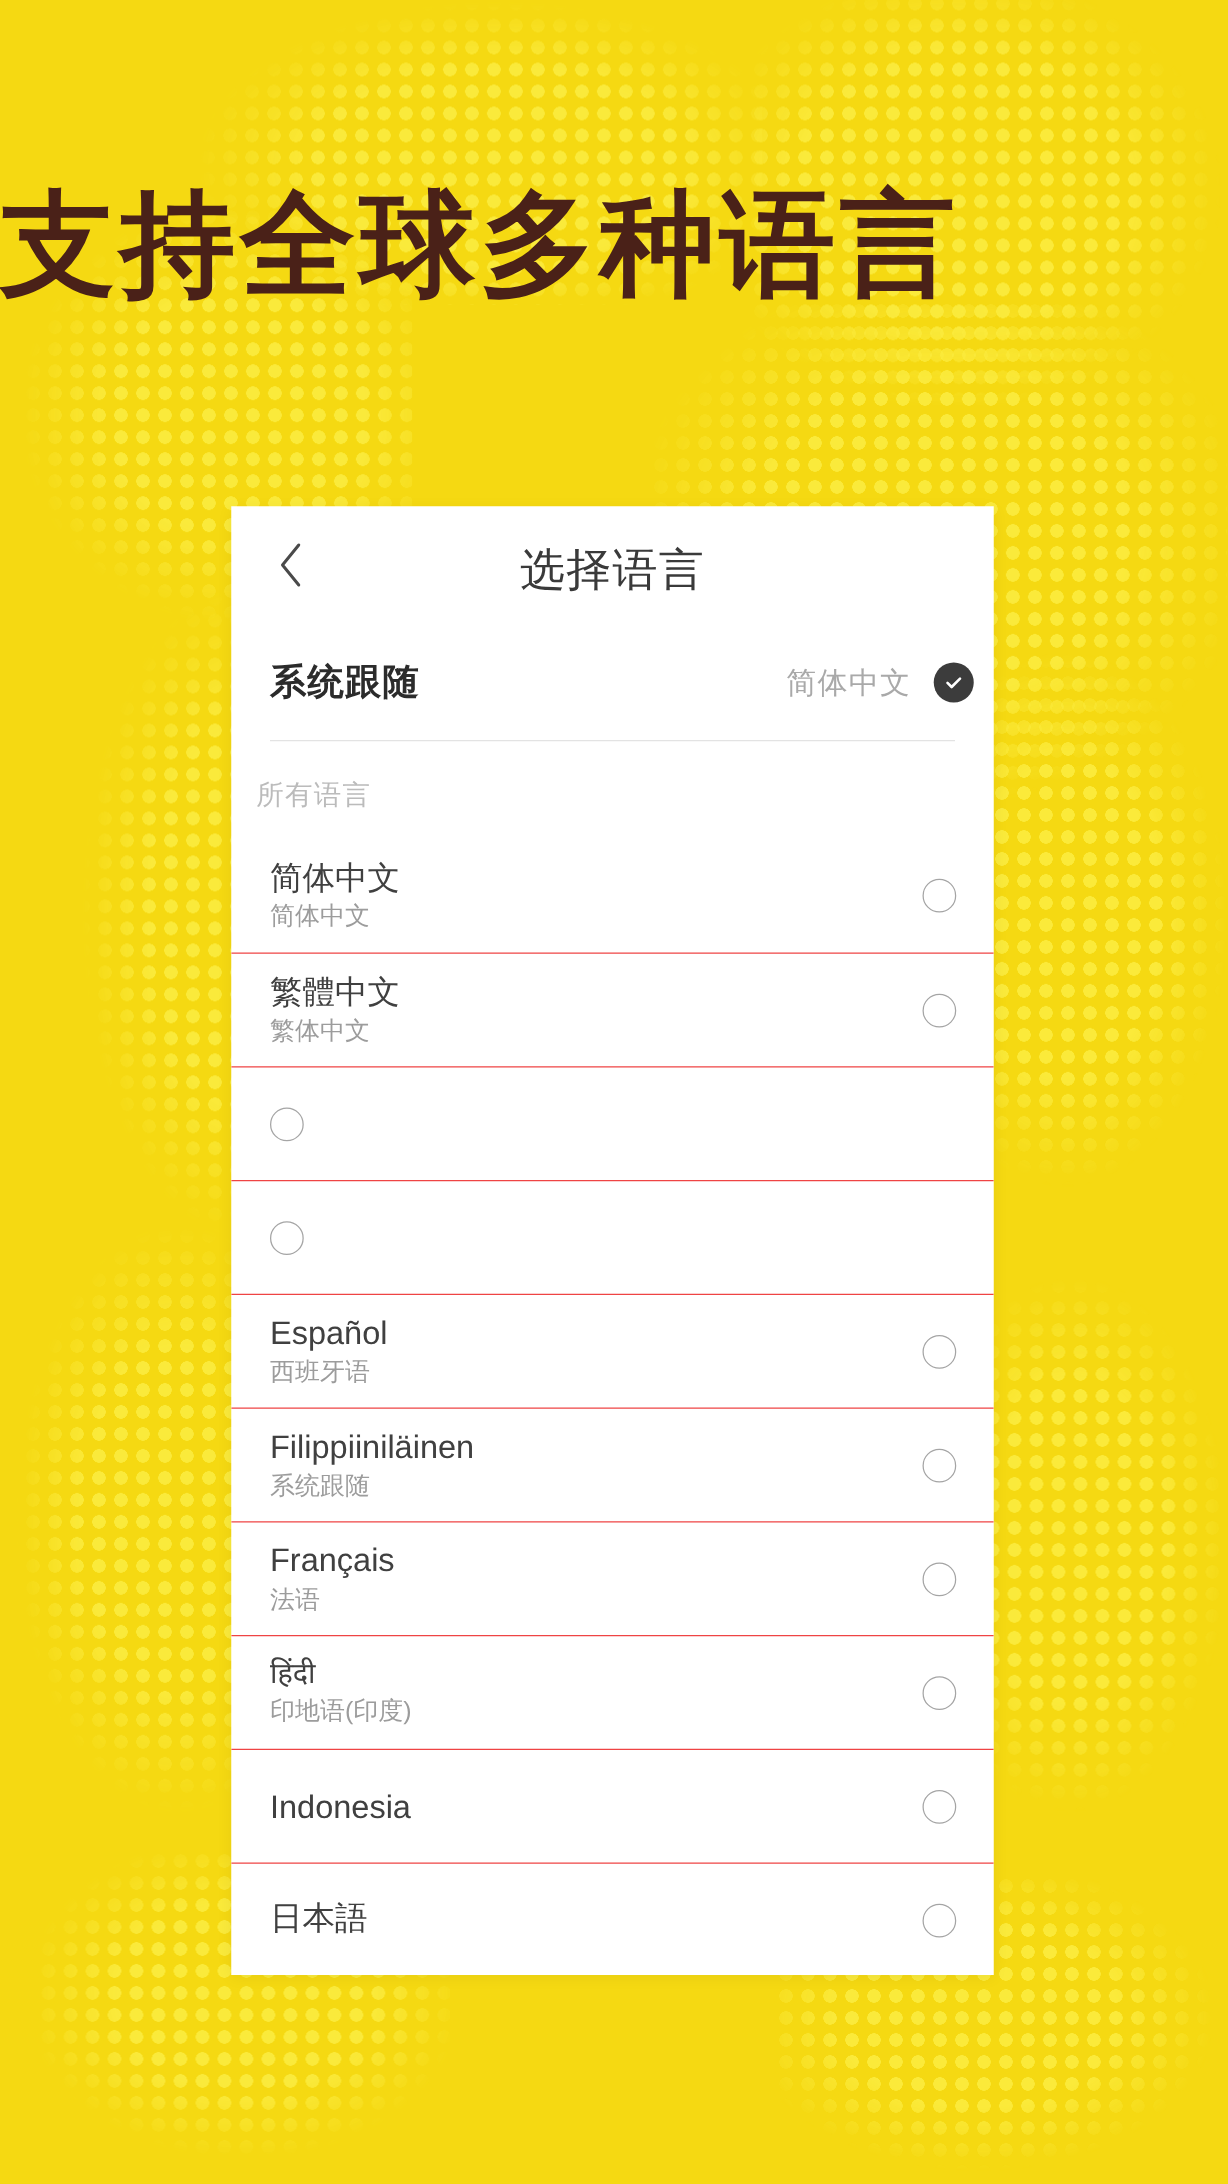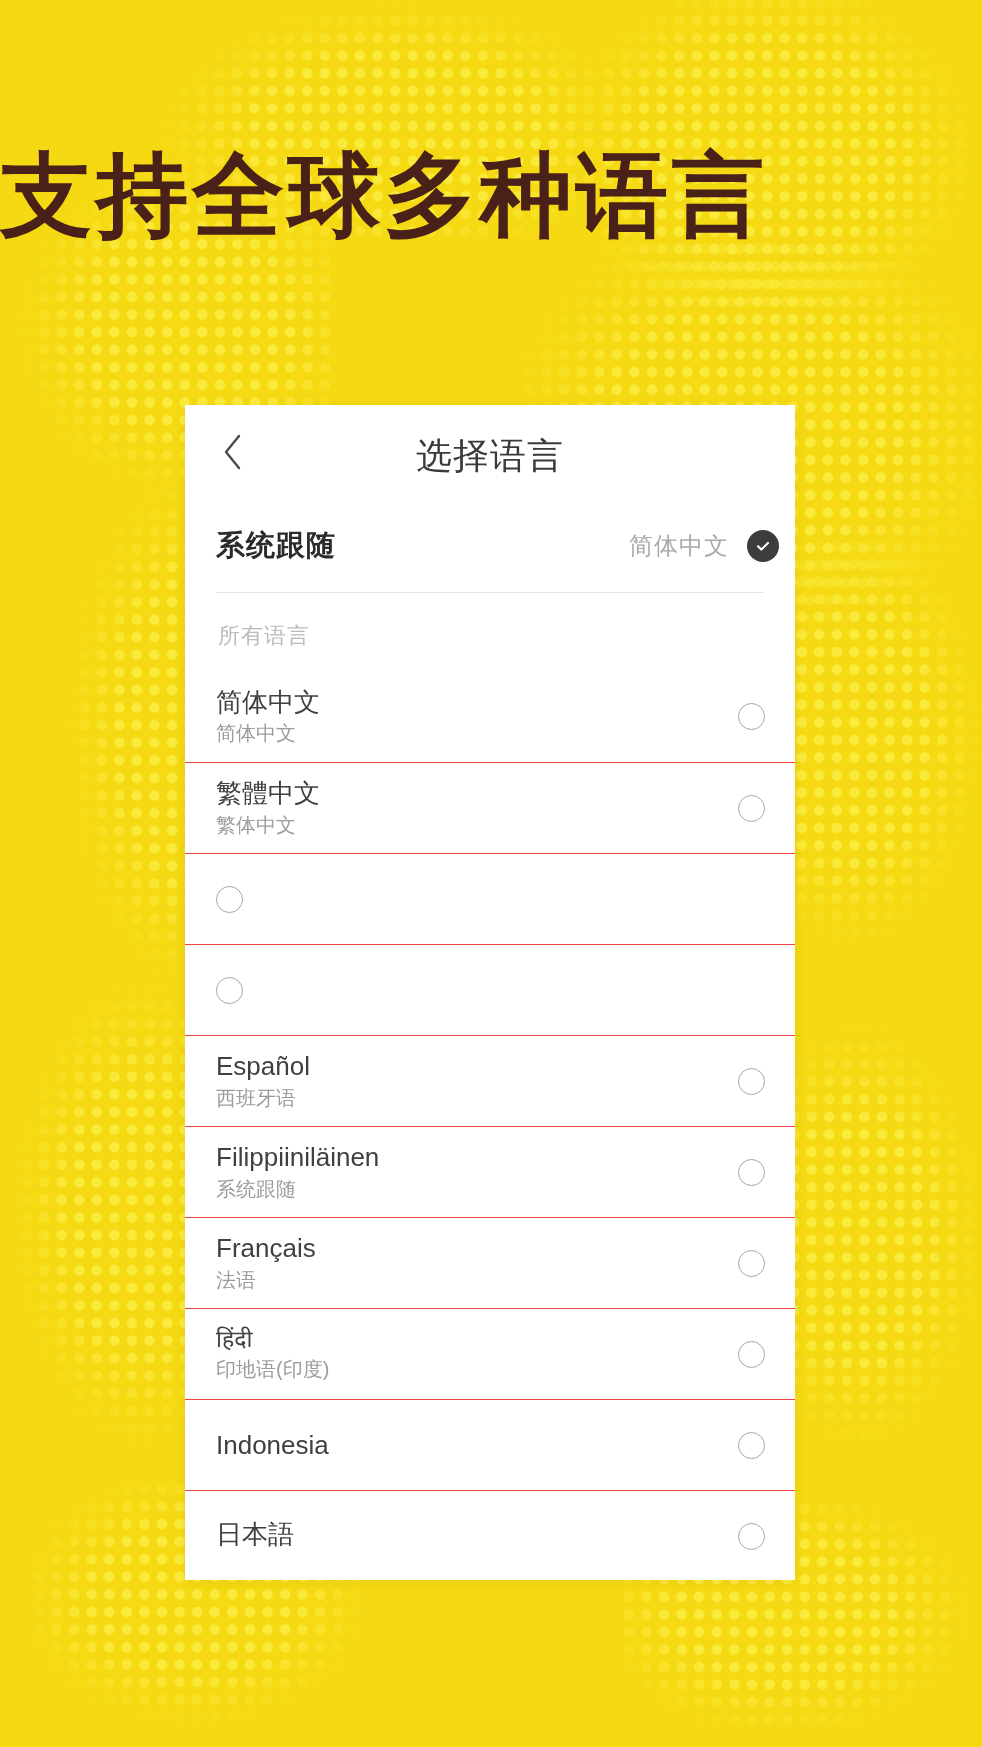--- a/index.html
+++ b/index.html
@@ -151,21 +151,21 @@
   .divider {
     height: 1px;
     background: #E3E3E3;
     margin: 0 31px;
   }
 
   
   .section-head {
     font-size: 22px;
     color: #BBBBBB;
-    padding: 28px 0 20px 33px;
+    padding: 28px 0 20px 20px;
     letter-spacing: 1px;
   }
 
   
   .lang-list { }
   .lang-row {
     display: flex;
     align-items: center;
     height: 91px;
     padding: 0 30px 0 31px;

